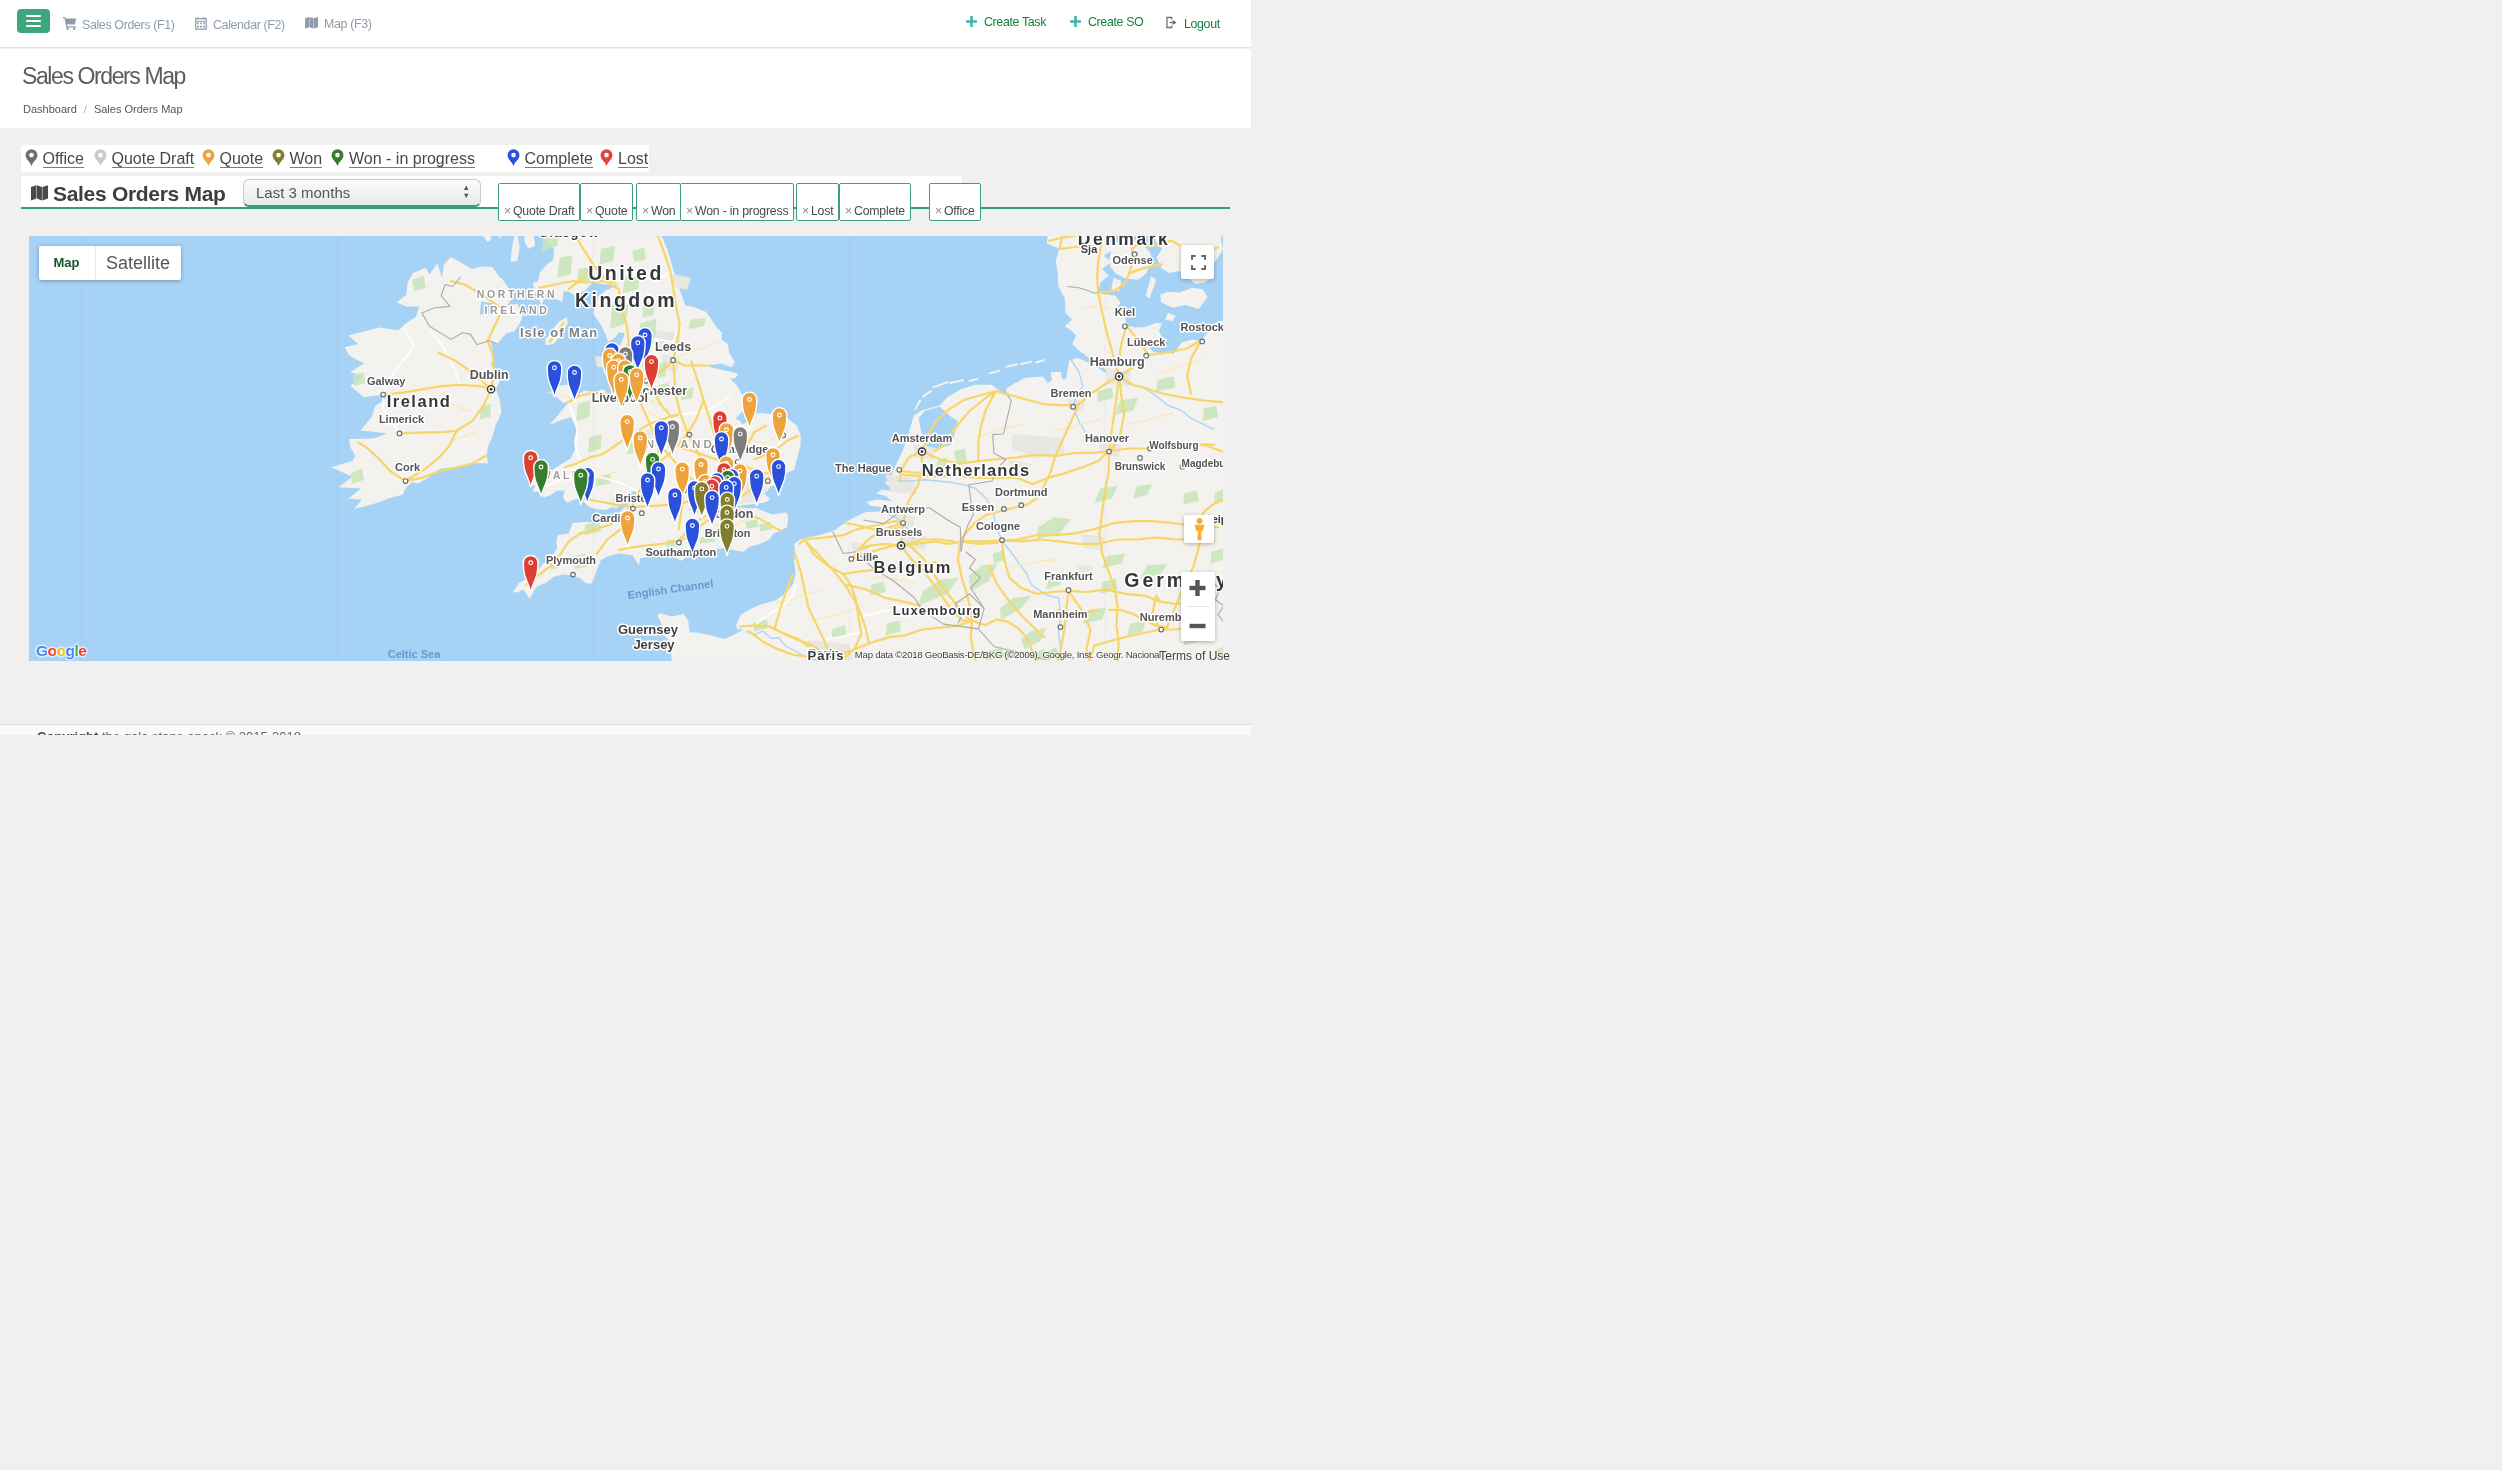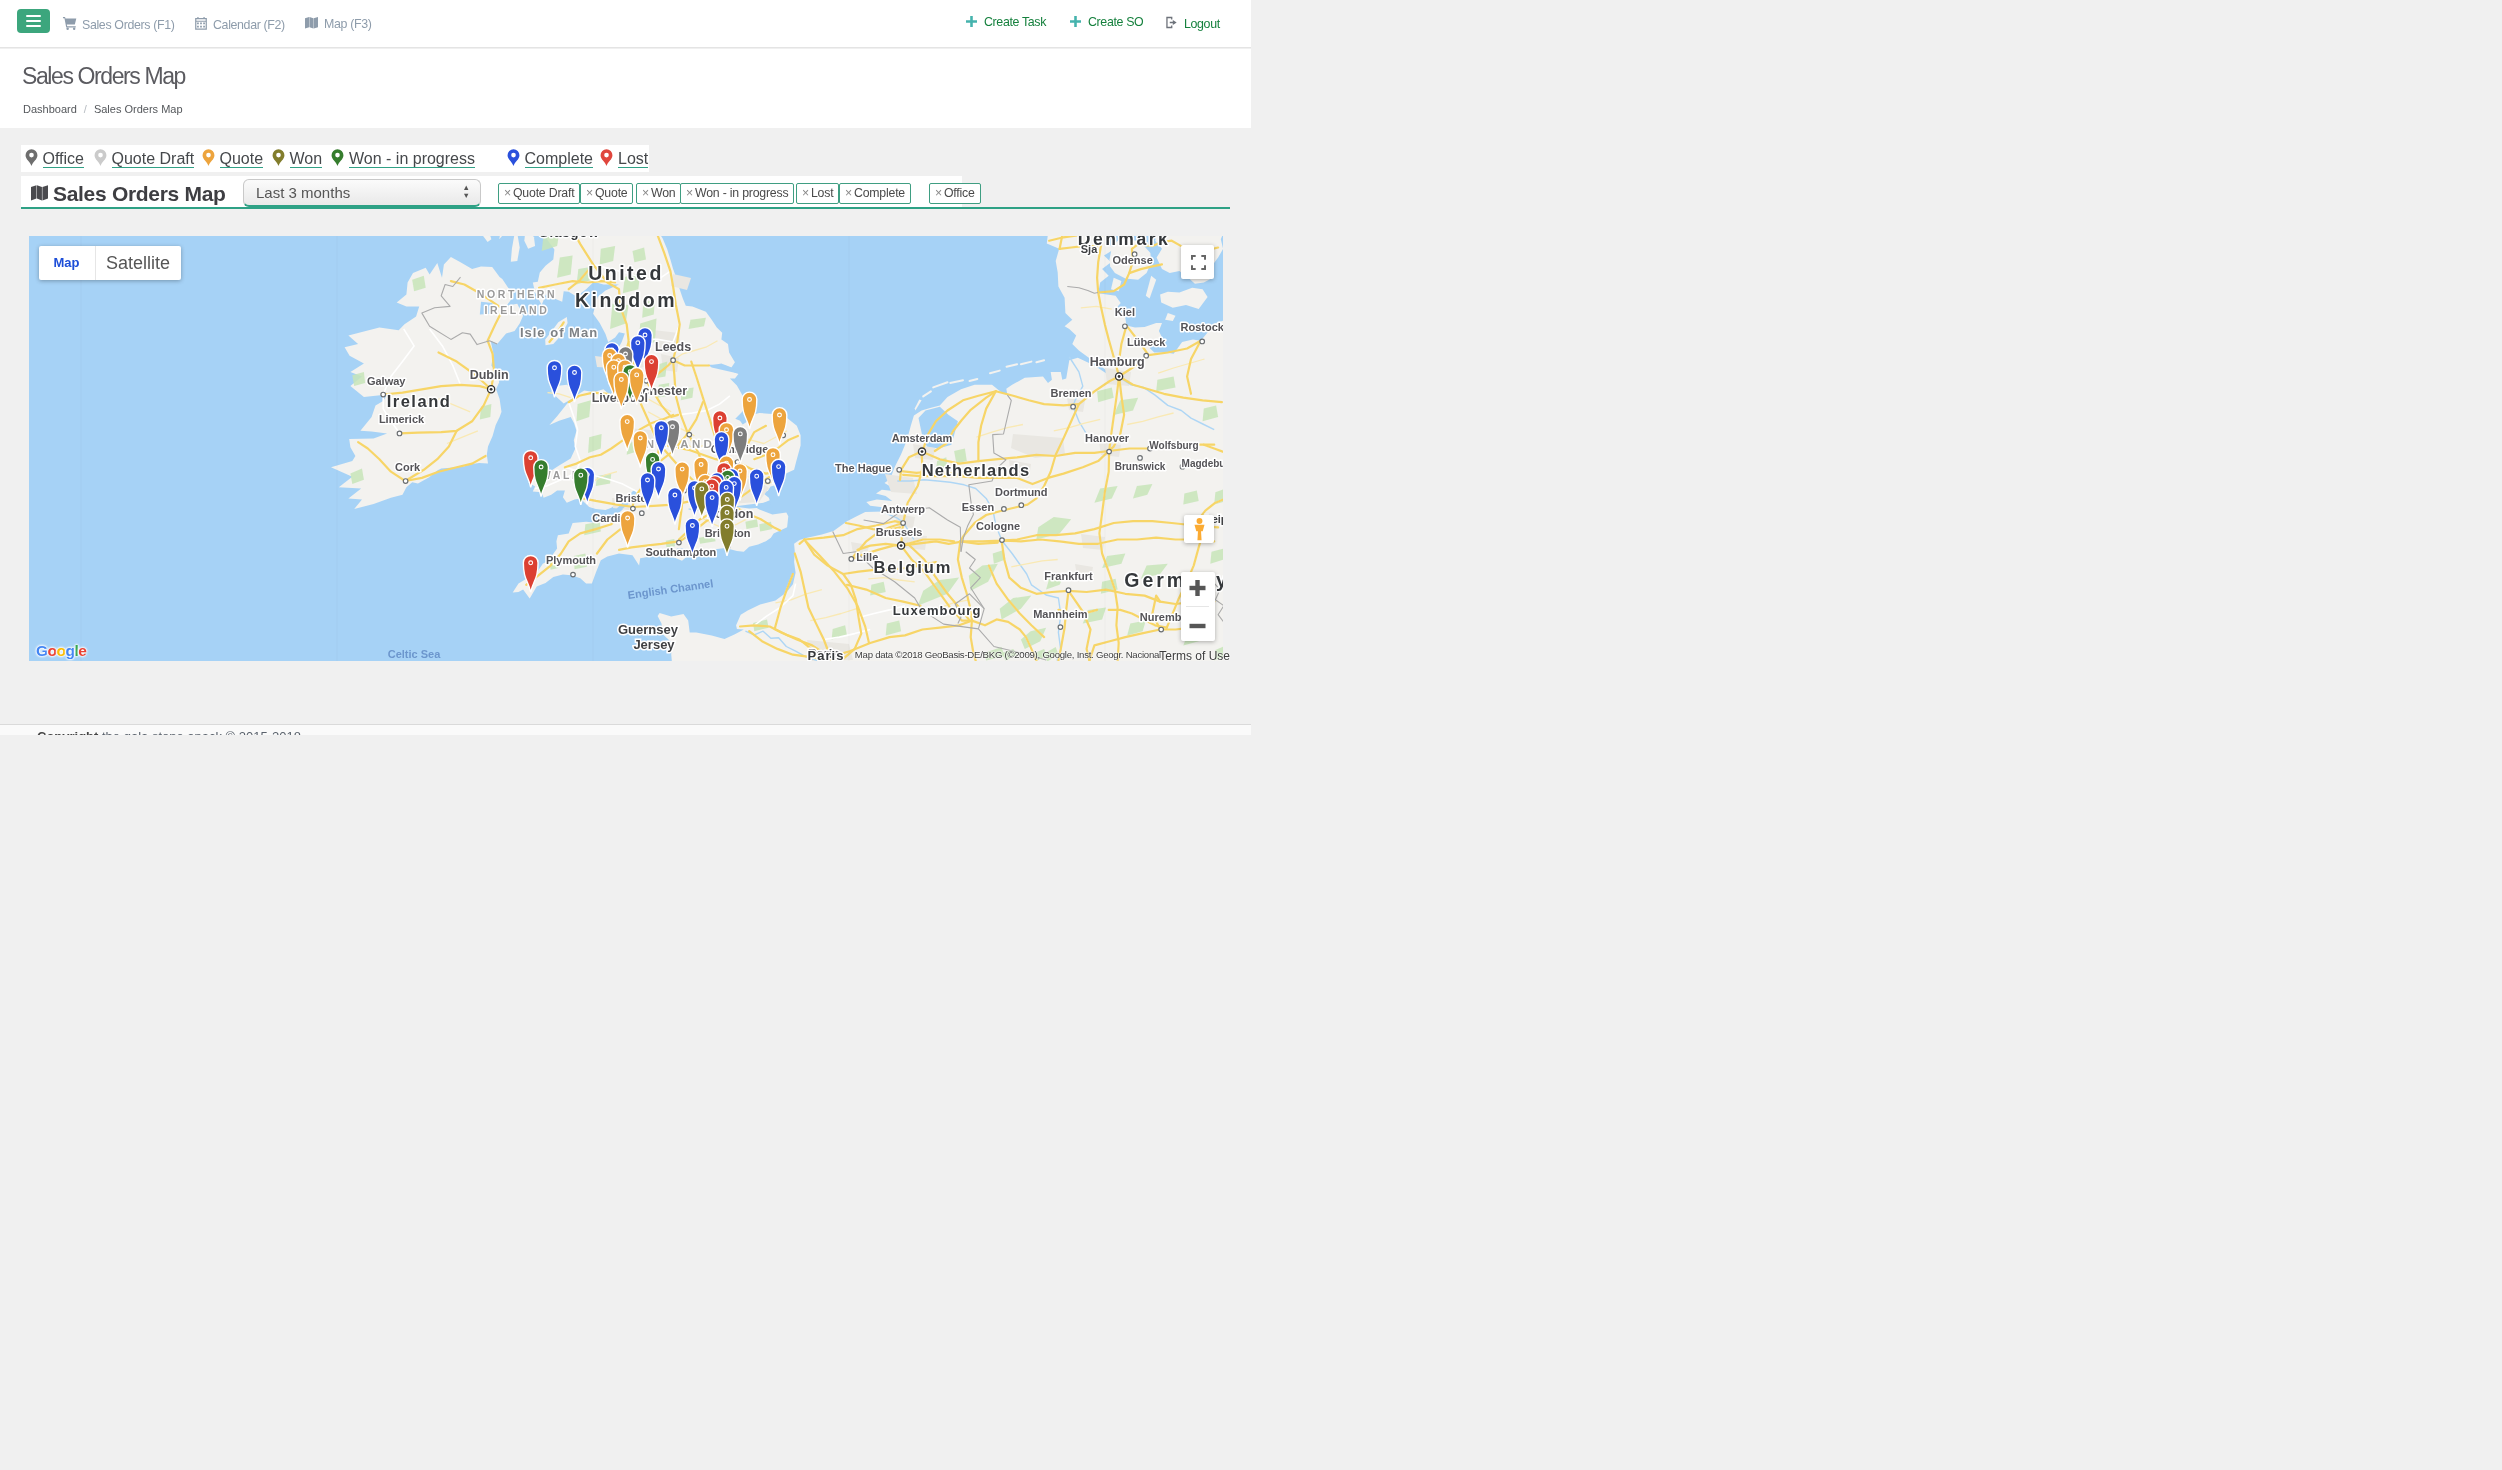--- a/index.html
+++ b/index.html
@@ -17,26 +17,26 @@
 .legend .it{position:absolute;top:4px;height:20px;white-space:nowrap}
 .legend svg{vertical-align:-3px}
 .legend a{font-size:16px;color:#45484b;text-decoration:none;border-bottom:1.5px solid #30a186;padding-bottom:0px;margin-left:5px}
 .panelstrip{position:absolute;left:21px;top:176px;width:941px;height:33px;background:#fff;border-bottom:2px solid #2ea185;box-sizing:content-box;height:31px}
 .panelgray{position:absolute;left:21px;top:176px;width:1209px;height:33px;border-bottom:2px solid #2ea185}
 .ptitle{position:absolute;left:53px;top:182px;font-size:21px;font-weight:bold;color:#3e3e42;letter-spacing:-0.3px}
 .pticon{position:absolute;left:29px;top:184px}
 .sel{position:absolute;left:243px;top:179px;width:238px;height:28px;border:1px solid #c9c9c9;border-bottom:2px solid #2ea185;border-radius:6px;background:linear-gradient(#fbfbfb,#e9e9e9);font-size:15px;color:#555;line-height:25px;padding-left:12px}
 .sel .arr{position:absolute;right:10px;top:4px;font-size:7.5px;color:#555;line-height:8px;text-align:center}
 .chips{position:absolute;left:493px;top:176px;width:469px;height:33px;background:#fff;border-bottom:2px solid #2ea185}
-.chip{position:absolute;top:7px;height:21px;border:1px solid #3f9e82;border-radius:2px;background:#fff;font-size:12.3px;color:#4a4a4a;line-height:19px;padding:0 5px;letter-spacing:-0.2px;white-space:nowrap}
+.chip{position:absolute;top:7px;height:21px;border:1px solid #3f9e82;border-radius:2px;background:#fff;font-size:12.3px;color:#4a4a4a;line-height:19px;padding:18px 5px;letter-spacing:-0.2px;white-space:nowrap}
 .chip b{color:#888;font-weight:normal;margin-right:2px}
 .mapwrap{position:absolute;left:29px;top:236px;width:1194px;height:425px;background:#e8e8e8}
 .gm-style{position:absolute;font-family:"Liberation Sans",sans-serif}
 .mapsat{left:9.5px;top:10px;height:34px;background:#fff;border-radius:2px;box-shadow:0 1px 4px rgba(0,0,0,.3);display:flex}
-.mapsat .b1{width:57px;text-align:center;line-height:34px;font-size:13px;font-weight:bold;color:#1d4ed8;border-right:1px solid #e6e6e6}
+.mapsat .b1{width:57px;text-align:center;line-height:34px;font-size:13px;font-weight:bold;color:#14532d;border-right:1px solid #e6e6e6}
 .mapsat .b2{width:85px;text-align:center;line-height:34px;font-size:18px;color:#565656}
 .fsbtn{left:1152px;top:9px;width:33px;height:34px;background:#fff;border-radius:2px;box-shadow:0 1px 4px rgba(0,0,0,.3)}
 .pegman{left:1155px;top:279px;width:30px;height:28px;background:#fff;border-radius:2px;box-shadow:0 1px 4px rgba(0,0,0,.3)}
 .zoomc{left:1152px;top:336px;width:33.5px;height:69px;background:#fff;border-radius:2px;box-shadow:0 1px 4px rgba(0,0,0,.3);color:#666}
 .glogo{left:7px;top:406px;font-size:15.5px;font-weight:bold;letter-spacing:-0.5px;text-shadow:0 0 2px #fff,0 0 2px #fff,0 0 3px #fff,0 0 3px #fff}
 .attr{right:62px;top:413px;font-size:9.6px;color:#3c3c3c;letter-spacing:-0.25px;text-shadow:0 0 2px #fff,0 0 2px #fff,0 0 2px #fff;white-space:nowrap}
 .terms{right:-7px;top:413px;font-size:12px;color:#3c3c3c;text-shadow:0 0 2px #fff,0 0 2px #fff;white-space:nowrap}
 .footline{position:absolute;left:0;top:724px;width:1251px;border-top:1px solid #dadada;background:#fafafa;height:11px}
 .copyr{position:absolute;left:37px;top:729px;font-size:13px;color:#5a626c}
 .copyr b{color:#444}

